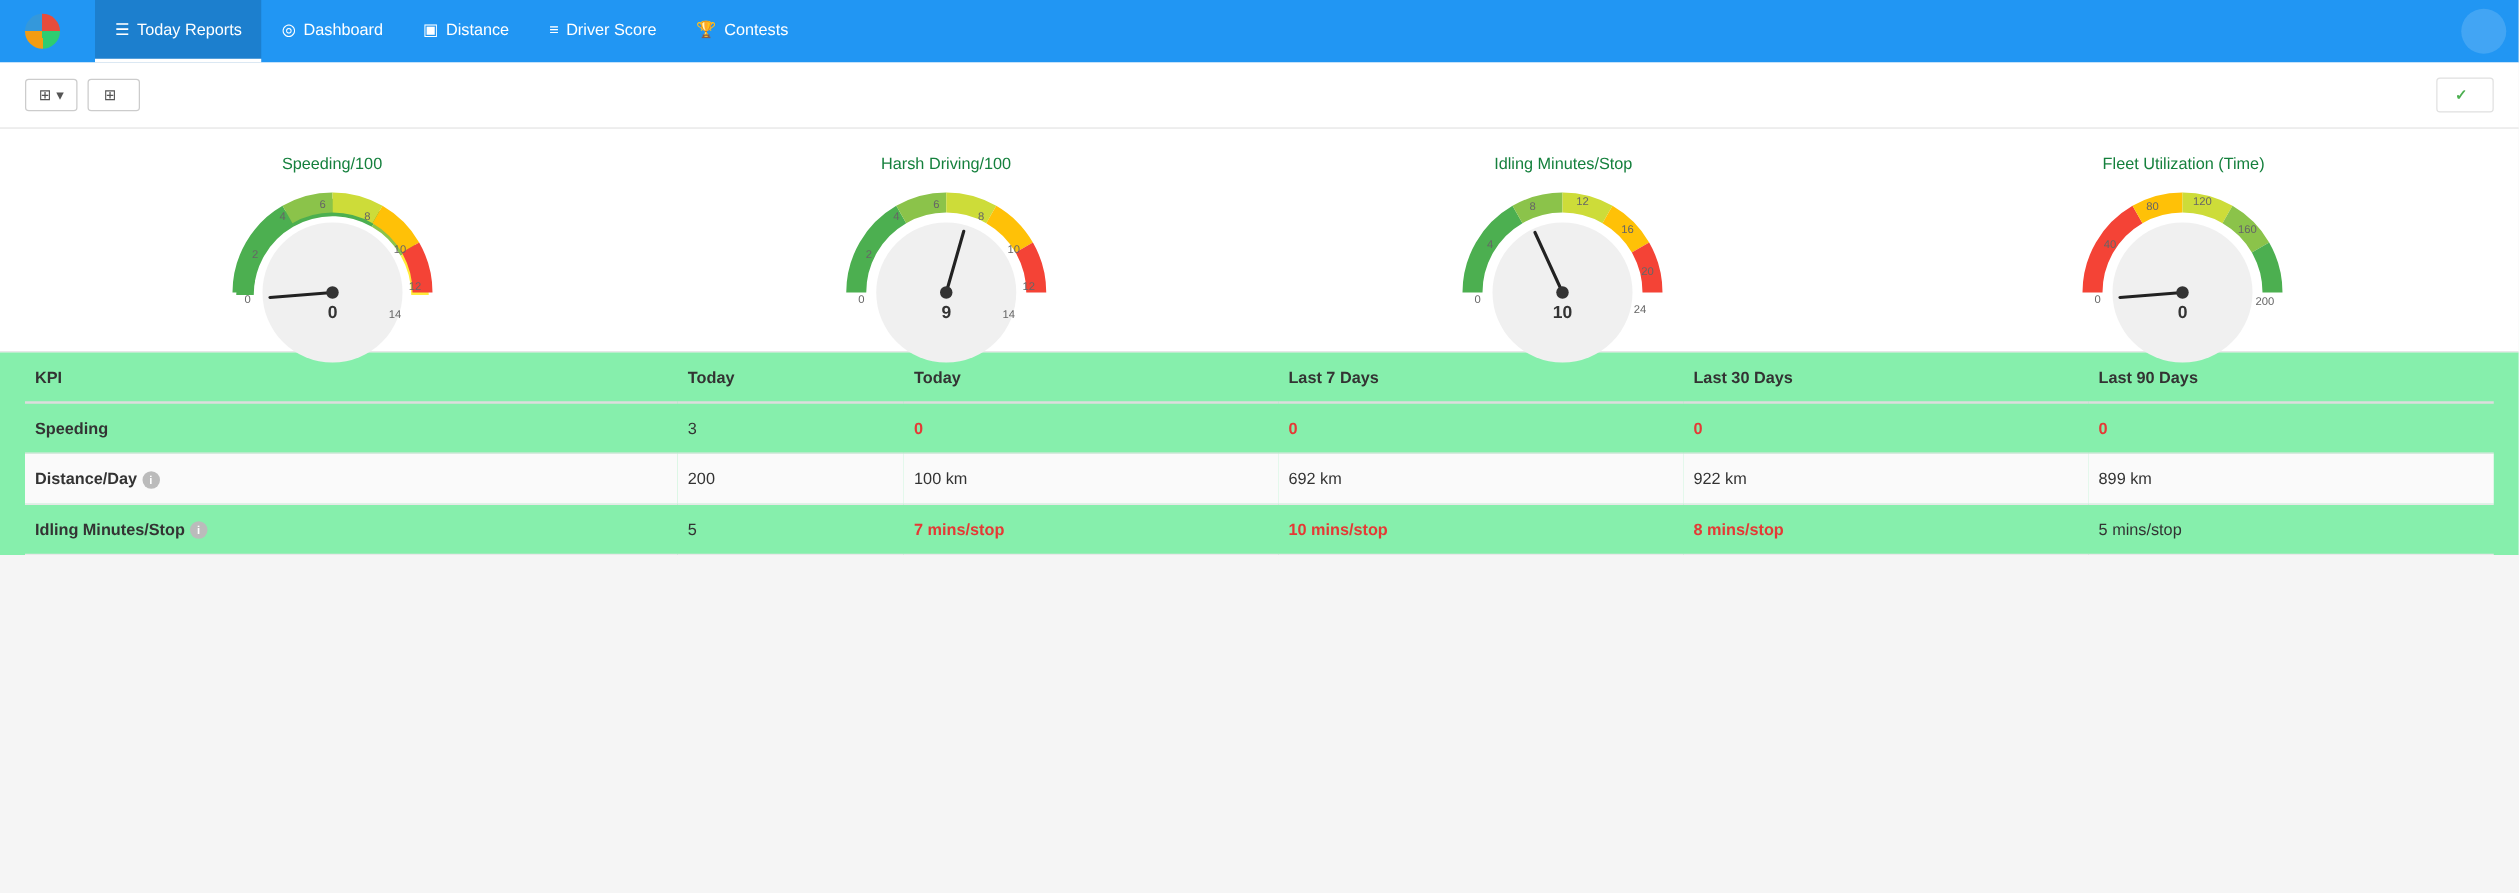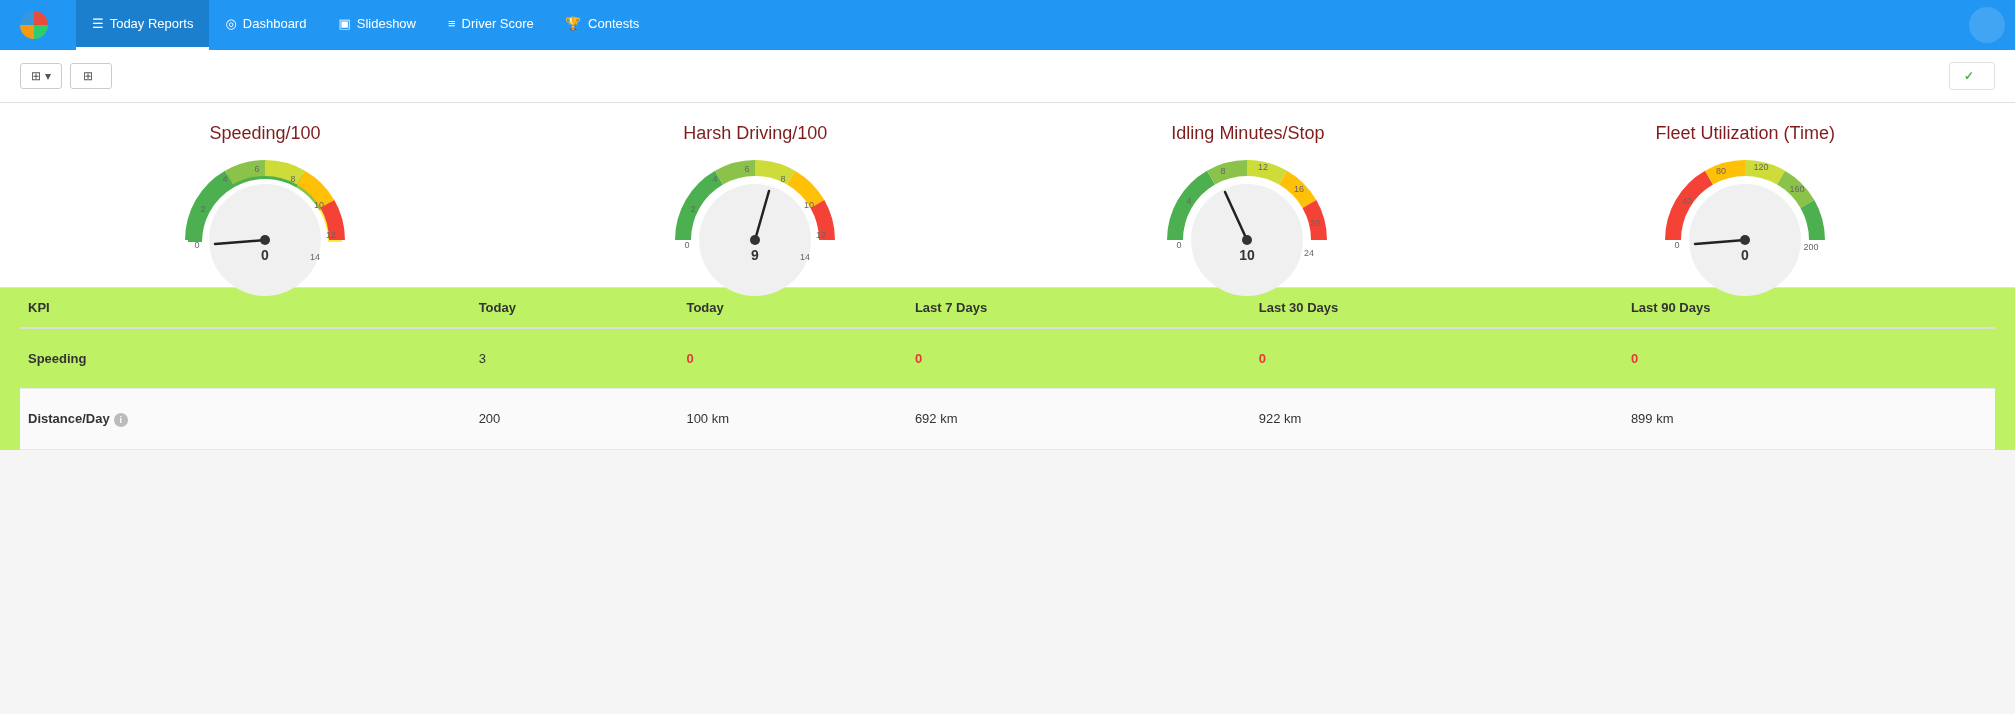--- a/index.html
+++ b/index.html
@@ -77,44 +77,44 @@
       background: #fff;
       padding: 20px;
       display: flex;
       justify-content: space-around;
       border-bottom: 1px solid #e0e0e0;
     }
     .gauge-container {
       display: flex; flex-direction: column; align-items: center; gap: 8px;
     }
     .gauge-title {
-      font-size: 18px; font-weight: normal; color: #7f1d1d; text-align: left;
+      font-size: 13px; font-weight: normal; color: #15803d; text-align: left;
     }
 
     
     .table-section {
-      background: #bef264;
+      background: #86efac;
       padding: 0 20px;
     }
     table {
       width: 100%; border-collapse: collapse;
     }
     thead tr {
       border-bottom: 2px solid #ddd;
     }
     thead th {
       padding: 12px 8px; font-weight: 600; font-size: 13px;
       color: #333; text-align: left;
     }
     tbody tr {
       border-bottom: 1px solid #e8e8e8;
     }
     tbody tr:nth-child(even) { background: #fafafa; }
     tbody td {
-      padding: 22px 8px; font-size: 13px; color: #333;
+      padding: 12px 8px; font-size: 13px; color: #333;
     }
     .val-red { color: #e53935; font-weight: 600; }
     .info-icon {
       display: inline-flex; align-items: center; justify-content: center;
       width: 14px; height: 14px; border-radius: 50%;
       background: #bbb; color: #fff; font-size: 9px;
       margin-left: 4px; cursor: pointer; vertical-align: middle;
     }
 
     
@@ -132,21 +132,21 @@
     <div class="nav-item active">
       <span>☰</span>
       <span>Today Reports</span>
     </div>
     <div class="nav-item">
       <span>◎</span>
       <span>Dashboard</span>
     </div>
     <div class="nav-item">
       <span>▣</span>
-      <span>Slideshow</span>
+      <span>Distance</span>
     </div>
     <div class="nav-item">
       <span>≡</span>
       <span>Driver Score</span>
     </div>
     <div class="nav-item">
       <span>🏆</span>
       <span>Contests</span>
     </div>
   </div>
@@ -321,15 +321,23 @@
           <td class="val-red">0</td>
         </tr>
         <tr>
           <td style="font-weight: 700;">Distance/Day<span class="info-icon">i</span></td>
           <td>200</td>
           <td>100 km</td>
           <td>692 km</td>
           <td>922 km</td>
           <td>899 km</td>
         </tr>
+        <tr>
+          <td style="font-weight: 600;">Idling Minutes/Stop<span class="info-icon">i</span></td>
+          <td>5</td>
+          <td class="val-red">7 mins/stop</td>
+          <td class="val-red">10 mins/stop</td>
+          <td class="val-red">8 mins/stop</td>
+          <td>5 mins/stop</td>
+        </tr>
       </tbody>
   </table>
 </div>
 
 </body></html>

